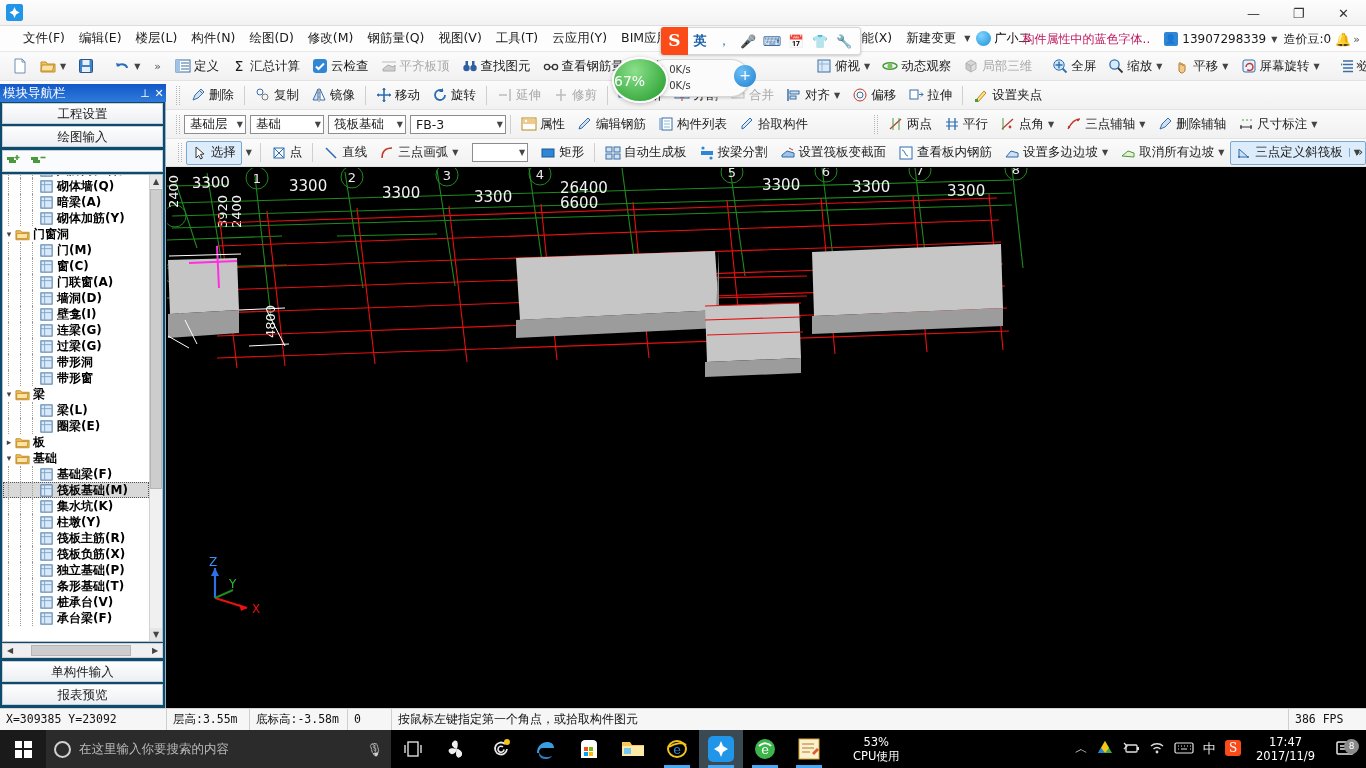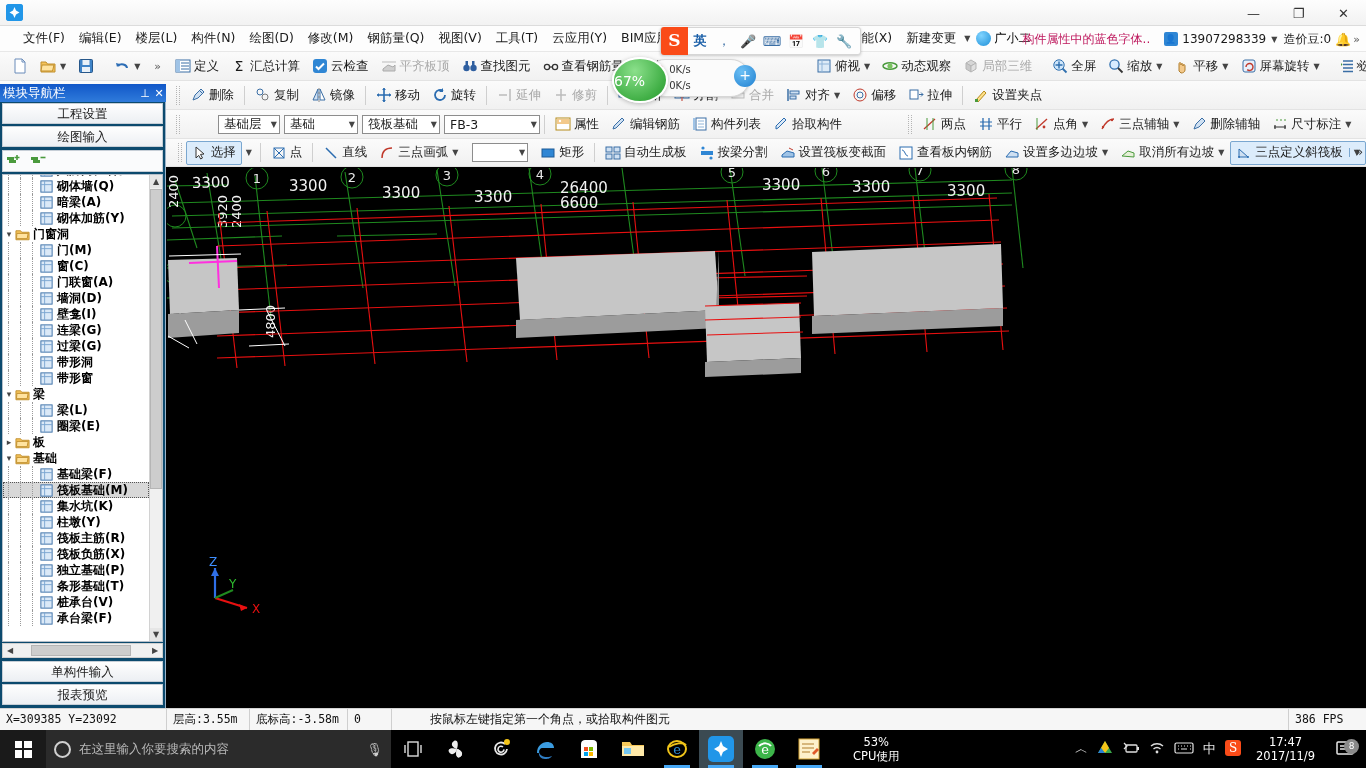--- a/index.html
+++ b/index.html
@@ -155,21 +155,21 @@
   .numfield {
     width: 56px; height: 19px; border: 1px solid #8d8d8d; background: #fff;
     font-size: 12px; text-align: right; padding-right: 13px; line-height: 17px;
     position: relative; color: #333;
   }
   .spin { position: absolute; right: 1px; top: 1px; width: 10px; height: 15px; font-size: 6px; color:#333; text-align:center;}
   .spin div { height: 7px; line-height: 7px; }
   .lbl { font-size: 12.5px; color: #1a1a1a; padding: 0 3px; }
   .selbox {
     height: 19px; border: 1px solid #8d8d8d; background: #fff; display: flex; align-items: center;
-    padding: 0 2px 0 5px; font-size: 12.5px; color:#1a1a1a; gap:8px;margin-left:34px;
+    padding: 0 2px 0 5px; font-size: 12.5px; color:#1a1a1a; gap:8px;
   }
   .cbx { width: 12px; height: 12px; border: 1px solid #7a7a7a; background: #fff; }
   .statusrow {
     position: absolute; left: 0; right: 0; bottom: 38px; height: 22px;
     background: #f6f6f6; border-top: 1px solid #d4d4d4; display: flex; align-items: center;
     font-family: "DejaVu Sans Mono", monospace; font-size: 11.5px; color: #111;
   }
   .scell { padding: 0 6px; border-right: 1px solid #cfcfcf; height: 22px; line-height: 21px; white-space: nowrap; }
   .scell.msg { border-right: none; font-family: "DejaVu Sans", sans-serif; font-size: 12px; }
   .scell.fps { border-right: none; }
@@ -1456,21 +1456,21 @@
         </span>
     </div>
     <span class="lbl">°</span>
   </div>
 
   <div class="statusrow">
     <div class="scell" style="width:167px;">X=309385  Y=23092</div>
     <div class="scell" style="width:83px;">层高:3.55m</div>
     <div class="scell" style="width:98px;">底标高:-3.58m</div>
     <div class="scell" style="width:44px;">0</div>
-    <div class="scell msg" style="flex:1;margin-left:32px;">按鼠标左键指定第一个角点，或拾取构件图元</div>
+    <div class="scell msg" style="flex:1;">按鼠标左键指定第一个角点，或拾取构件图元</div>
     <div class="scell fps" style="border-left:1px solid #cfcfcf;width:78px;">386 FPS</div>
   </div>
 
   <div class="taskbar">
     <div class="start">
       <span class="winlogo">
           <i></i>
           <i></i>
           <i></i>
           <i></i>

